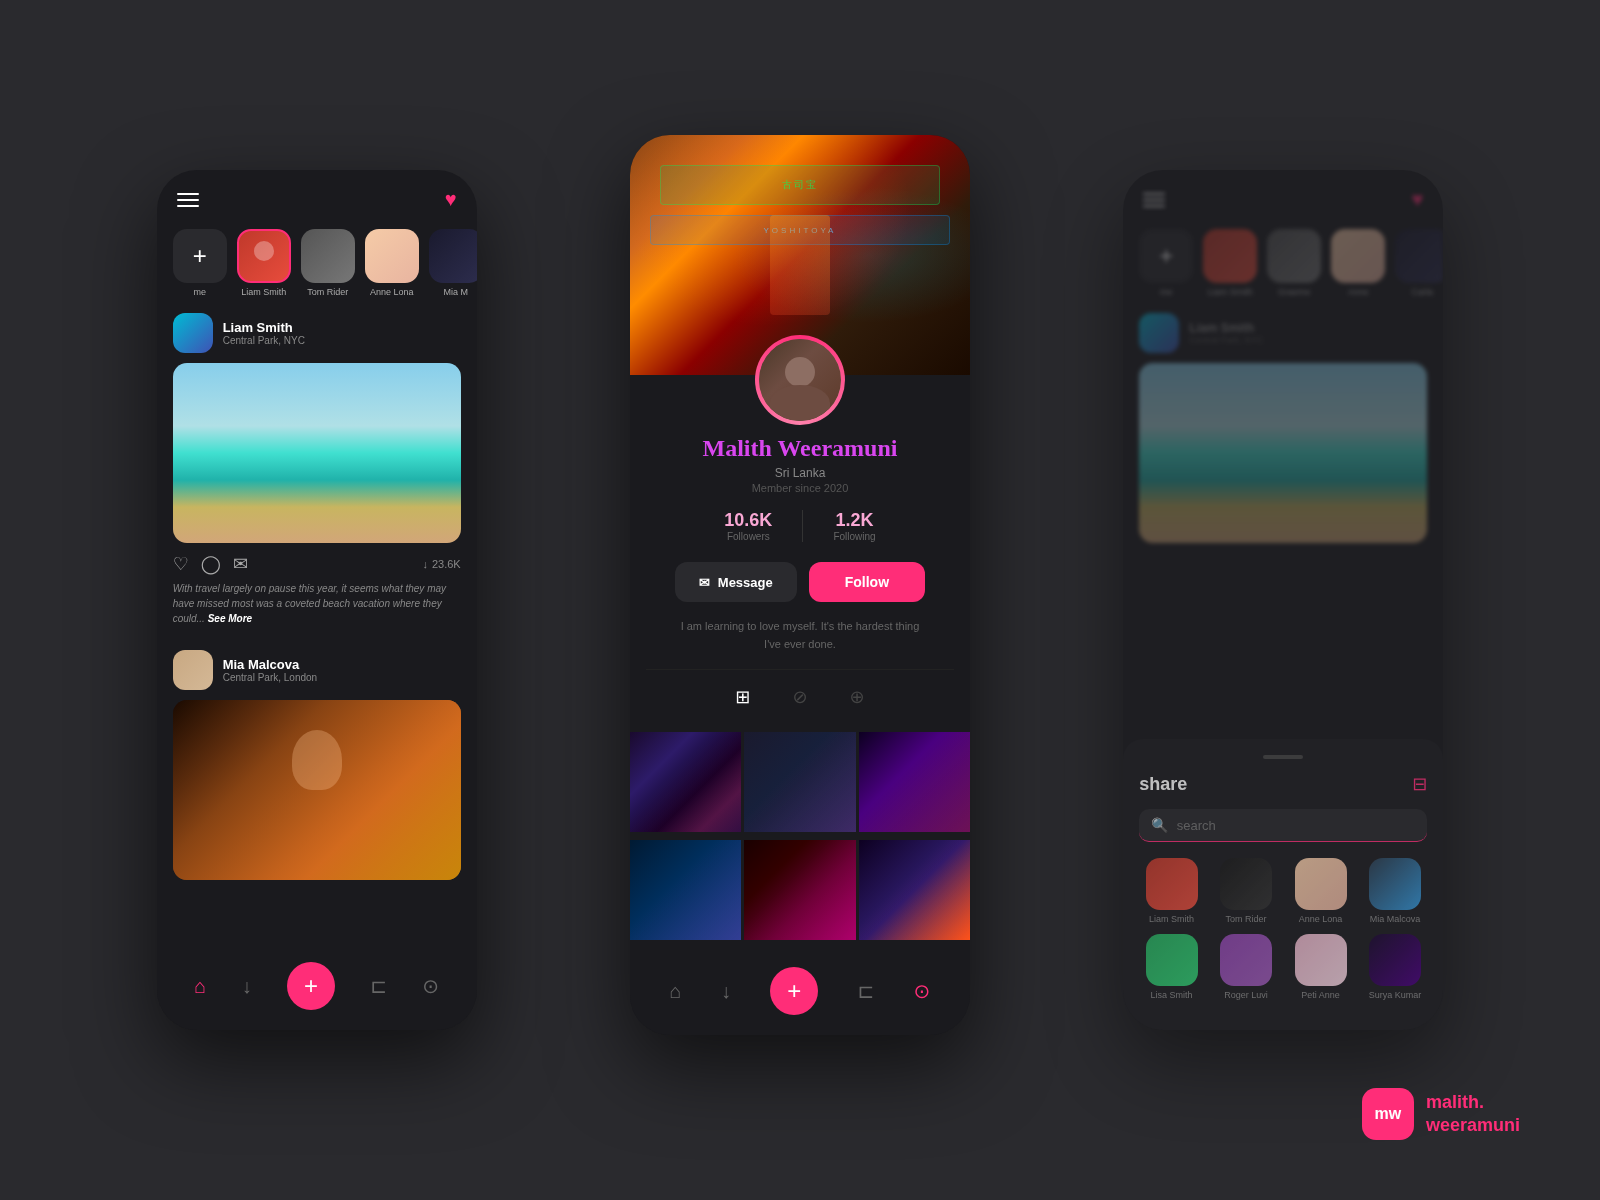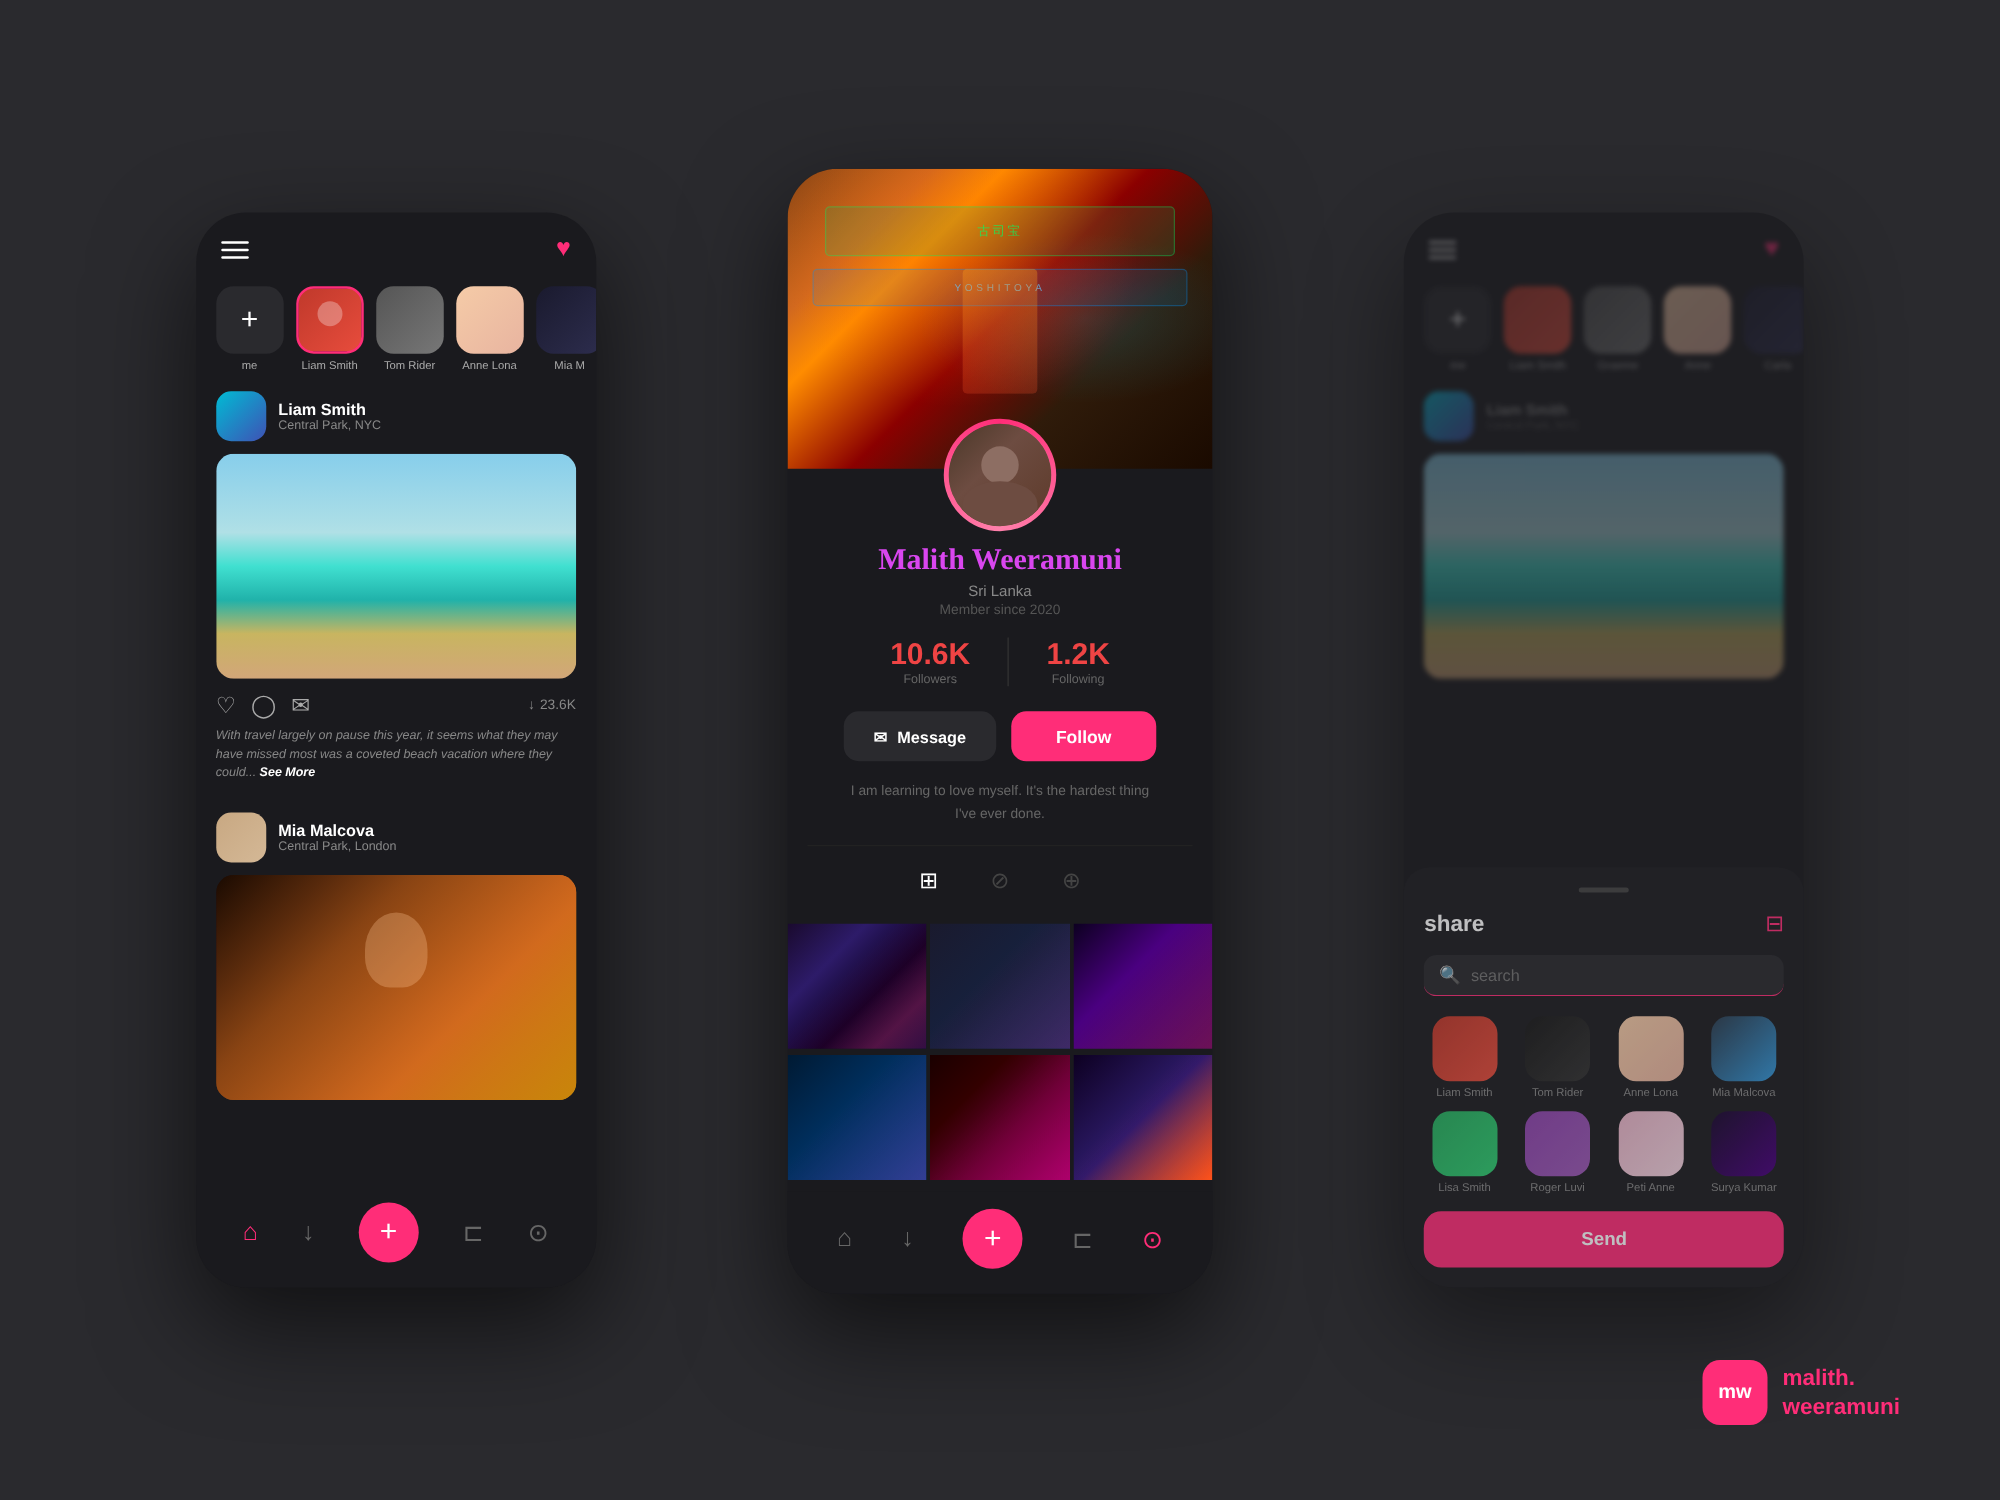--- a/index.html
+++ b/index.html
@@ -368,23 +368,23 @@
     .stat-item {
       text-align: center;
       padding: 0 30px;
     }
 
     .stat-item:first-child {
       border-right: 1px solid #333;
     }
 
     .stat-number {
-      font-size: 24px;
+      font-size: 18px;
       font-weight: 700;
-      color: #ef4444;
+      color: #f9a8d4;
     }
 
     .stat-label {
       font-size: 10px;
       color: #666;
     }
 
     .profile-actions {
       display: flex;
       gap: 12px;
@@ -922,21 +922,20 @@
           <div class="contact-item">
             <div class="contact-avatar contact-avatar-7"></div>
             <span class="contact-name">Peti Anne</span>
           </div>
           <div class="contact-item">
             <div class="contact-avatar contact-avatar-8"></div>
             <span class="contact-name">Surya Kumar</span>
           </div>
         </div>
 
-        <button class="btn-send">Send</button>
       </div>
     </div>
   </div>
 
   <div class="brand-logo">
     <div class="logo-icon">mw</div>
     <div class="logo-text">
       <span>malith.</span><span style="color:#ff2d78;"></span><br>
       <span>weeramuni</span>
     </div>

